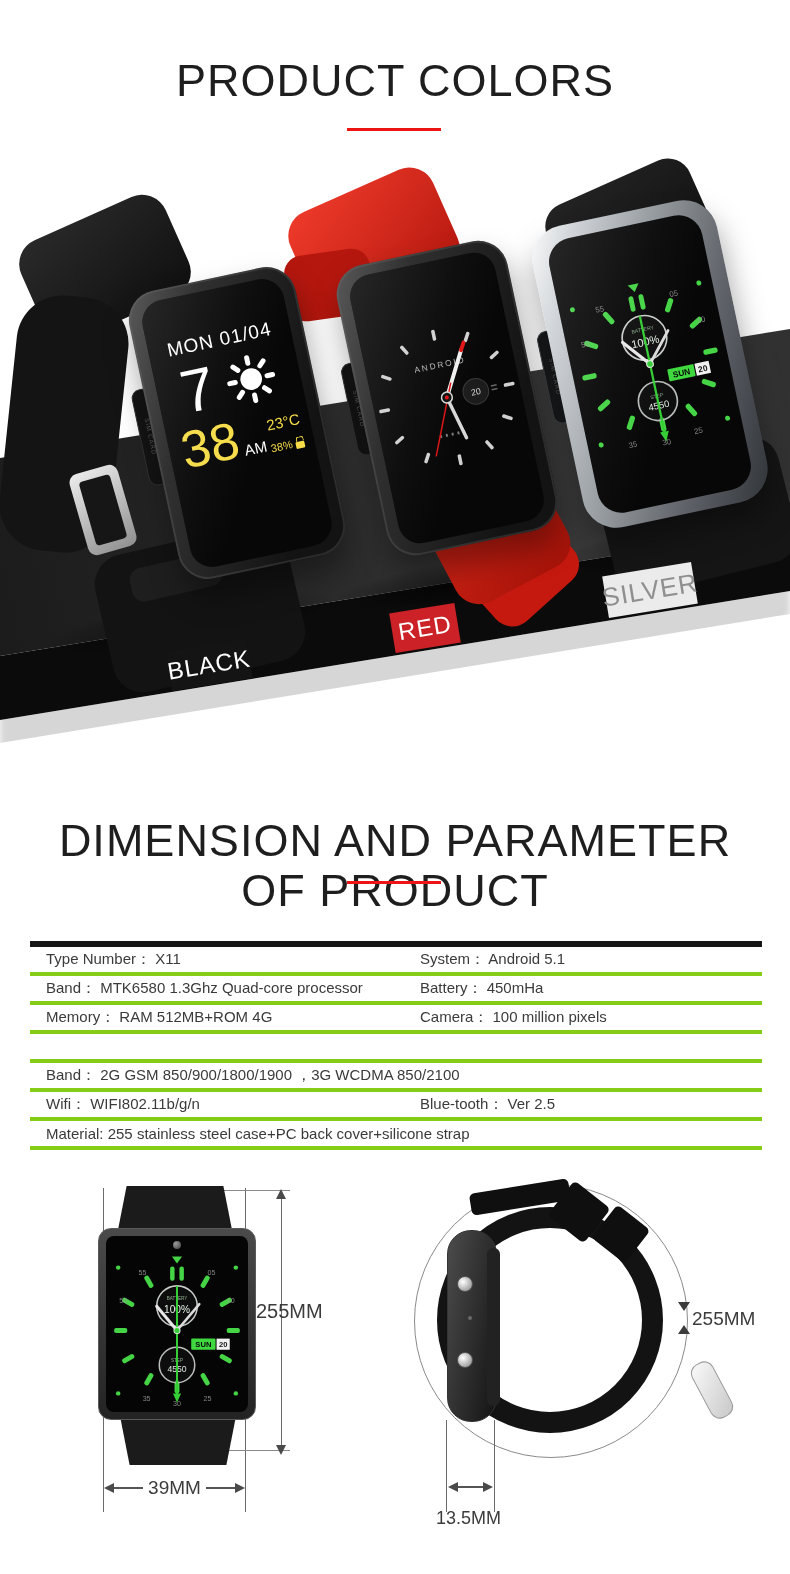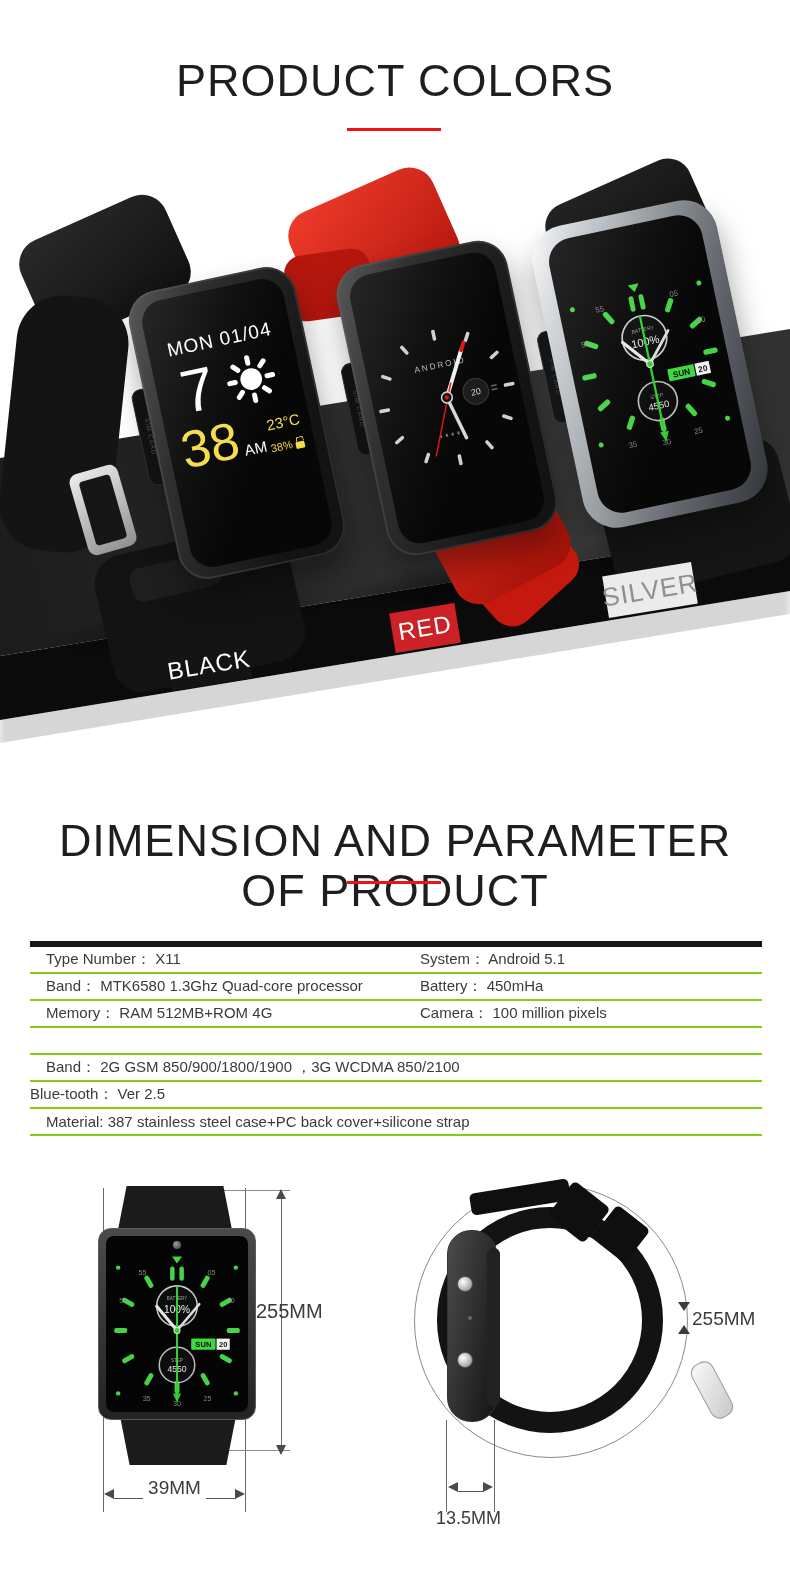--- a/index.html
+++ b/index.html
@@ -103,34 +103,34 @@
   .sw-side{left:545px;top:330px;width:18px;height:92px;transform:rotate(-12deg);z-index:11;
     background:#17191b;border-color:#3c4044;}
   .sw-strap-bot{left:604px;top:452px;width:186px;height:128px;transform:rotate(-14deg);
     background:#151515;border-radius:28px;z-index:10;}
 
   .facesvg{display:block;width:100%;height:100%;}
 
   
   .specs{position:absolute;left:30px;top:941px;width:732px;border-top:6px solid #161616;
     font-size:15px;color:#3b3b3b;}
-  .spec-row{display:flex;align-items:center;height:25px;border-bottom:2px solid #84cc16;}
+  .spec-row{display:flex;align-items:center;height:25px;border-bottom:4px solid #84cc16;}
   .sc{white-space:nowrap;overflow:hidden;}
   .c1{flex:0 0 374px;padding-left:16px;}
   .c2{flex:1;}
   .full{flex:1;padding-left:16px;}
 
   
   .meas-line-v{position:absolute;width:1px;background:#6a6a6a;}
   .meas-line-h{position:absolute;height:1px;background:#8a8a8a;}
   .meas-label{position:absolute;color:#3c3c3c;font-size:20px;}
   .arr{position:absolute;width:0;height:0;}
   .arr.up{border-left:5px solid transparent;border-right:5px solid transparent;border-bottom:10px solid #4a4a4a;}
   .arr.down{border-left:5px solid transparent;border-right:5px solid transparent;border-top:10px solid #4a4a4a;}
-  .hmeasure{position:absolute;display:flex;align-items:flex-end;}
+  .hmeasure{position:absolute;display:flex;align-items:center;}
   .hmeasure .seg{flex:1;height:1.5px;background:#555;}
   .hmeasure .tri-l{width:0;height:0;border-top:5px solid transparent;border-bottom:5px solid transparent;border-right:10px solid #4a4a4a;}
   .hmeasure .tri-r{width:0;height:0;border-top:5px solid transparent;border-bottom:5px solid transparent;border-left:10px solid #4a4a4a;}
   .hmeasure .mlabel{color:#3c3c3c;font-size:19px;padding:0 5px;white-space:nowrap;}
 
   
   .fv-strap-top{position:absolute;left:116px;top:1186px;width:118px;height:54px;background:#1b1b1b;
     clip-path:polygon(9% 0,91% 0,100% 100%,0 100%);}
   .fv-strap-bot{position:absolute;left:119px;top:1411px;width:118px;height:54px;background:#1b1b1b;
     clip-path:polygon(0 0,100% 0,91% 100%,9% 100%);}
@@ -356,24 +356,25 @@
     <div class="spec-row">
       <span class="sc c1">Memory： RAM 512MB+ROM 4G</span>
       <span class="sc c2">Camera： 100 million pixels</span>
     </div>
     <div class="spec-row">
     </div>
     <div class="spec-row">
       <span class="sc full">Band： 2G GSM 850/900/1800/1900 ，3G WCDMA 850/2100</span>
     </div>
     <div class="spec-row">
+      <span class="sc c1">Wifi： WIFI802.11b/g/n</span>
       <span class="sc c2">Blue-tooth： Ver 2.5</span>
     </div>
     <div class="spec-row">
-      <span class="sc full">Material: 387 stainless steel case+PC back cover+silicone strap</span>
+      <span class="sc full">Material: 255 stainless steel case+PC back cover+silicone strap</span>
     </div>
   </div>
 
   <div class="meas-line-v" style="left:103px;top:1188px;height:324px;"></div>
   <div class="meas-line-v" style="left:245px;top:1188px;height:324px;"></div>
   <div class="meas-line-h" style="left:176px;top:1190px;width:114px;"></div>
   <div class="meas-line-h" style="left:176px;top:1450px;width:114px;"></div>
 
   <div class="fv-strap-top"></div>
   <div class="fv-strap-bot"></div>

